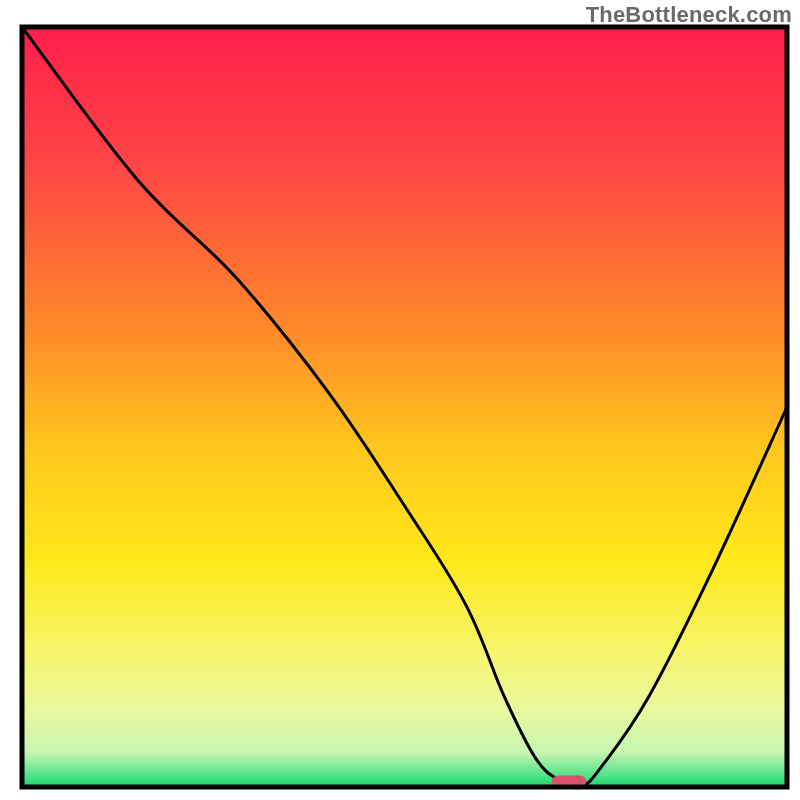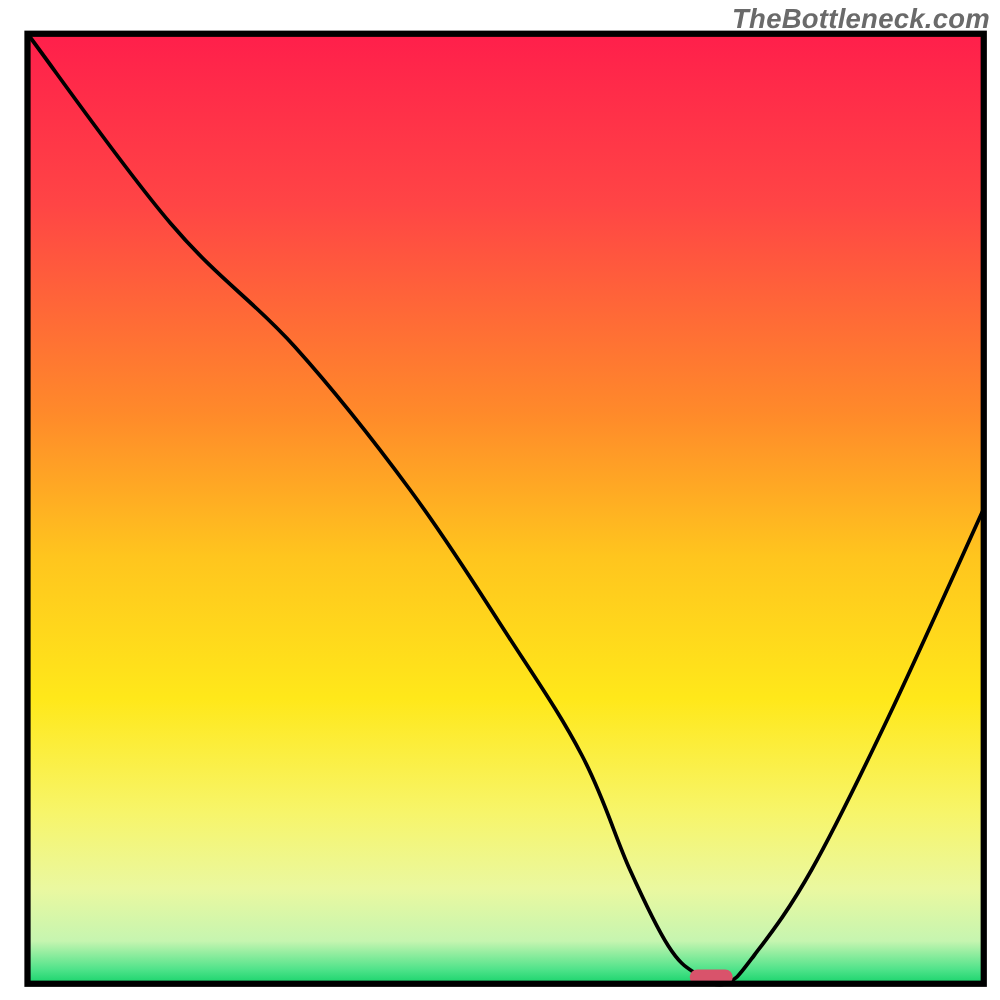--- a/index.html
+++ b/index.html
@@ -7,21 +7,20 @@
     padding: 0;
     width: 800px;
     height: 800px;
     background: #ffffff;
     font-family: Arial, Helvetica, sans-serif;
   }
   .chart-wrapper {
     position: relative;
     width: 800px;
     height: 800px;
-    font-style: italic;
   }
   .watermark {
     position: absolute;
     top: 2px;
     right: 8px;
     font-size: 22px;
     font-weight: 600;
     color: #6a6a6a;
     letter-spacing: 0.2px;
     z-index: 10;

